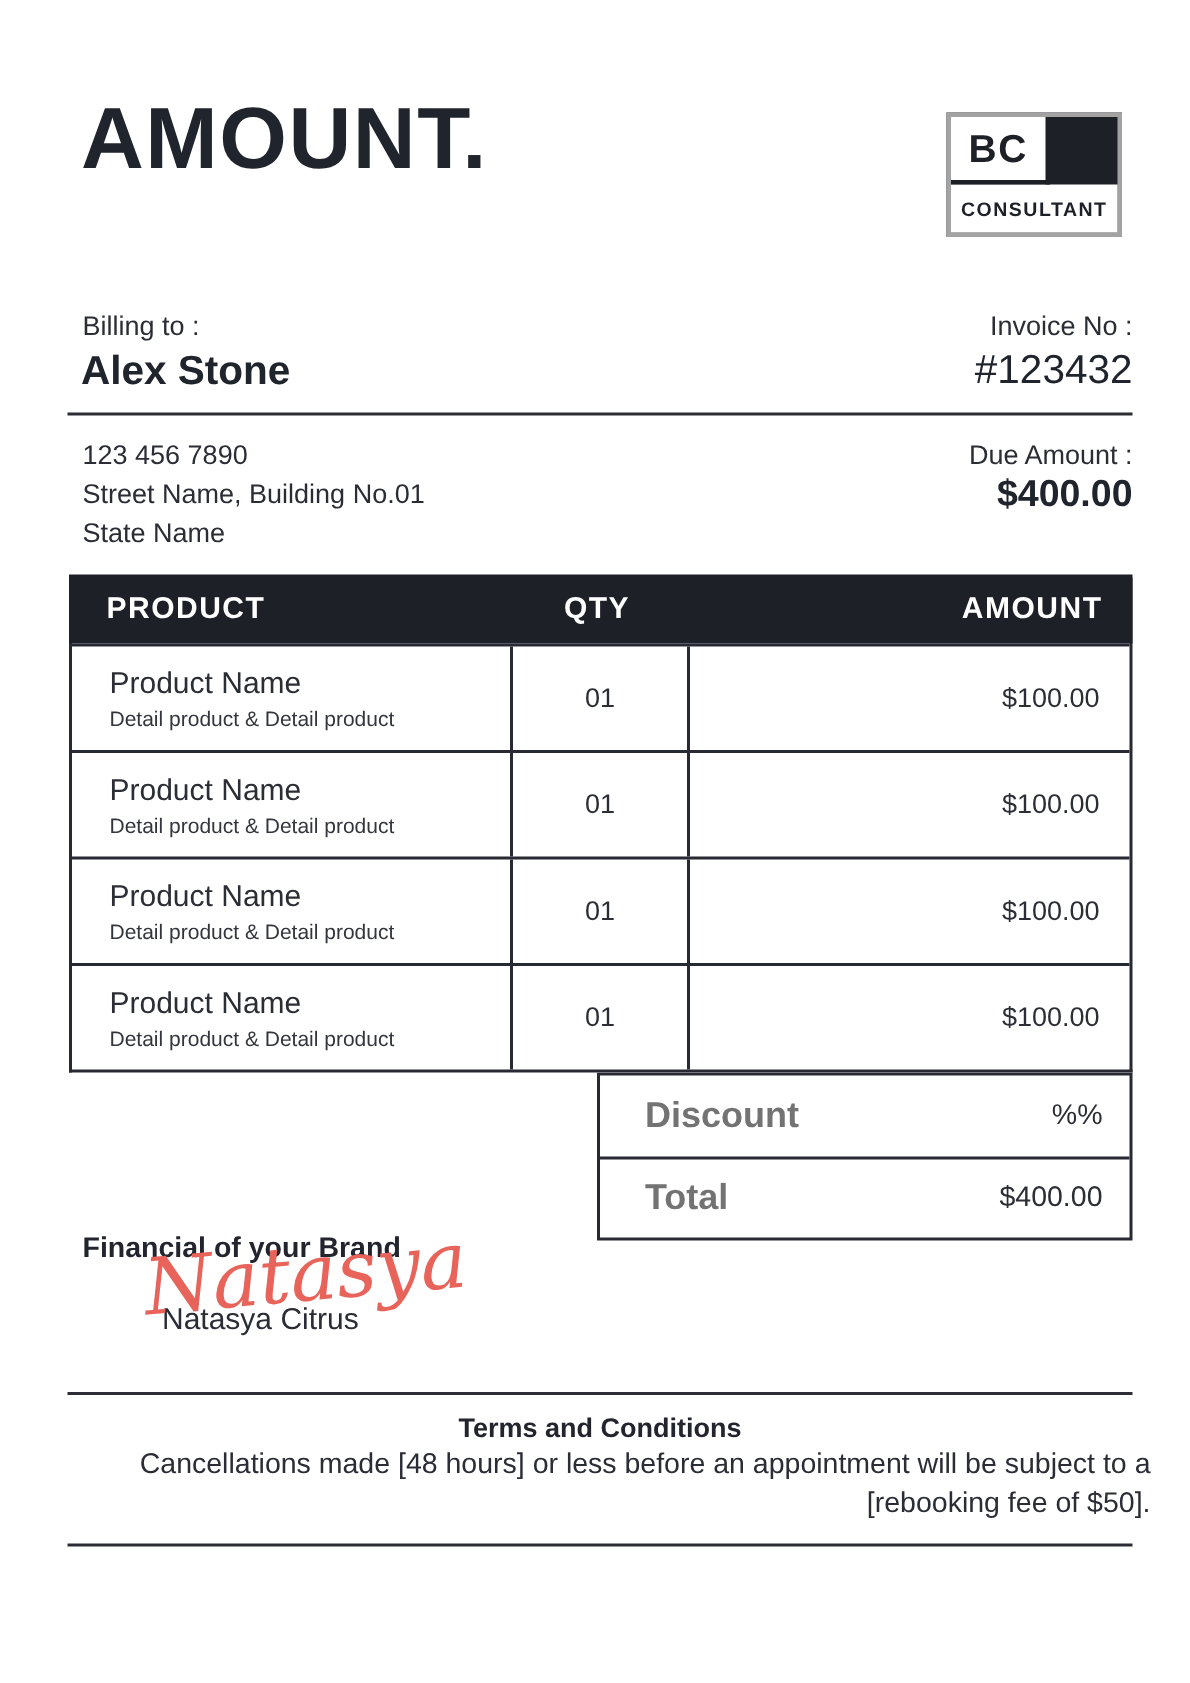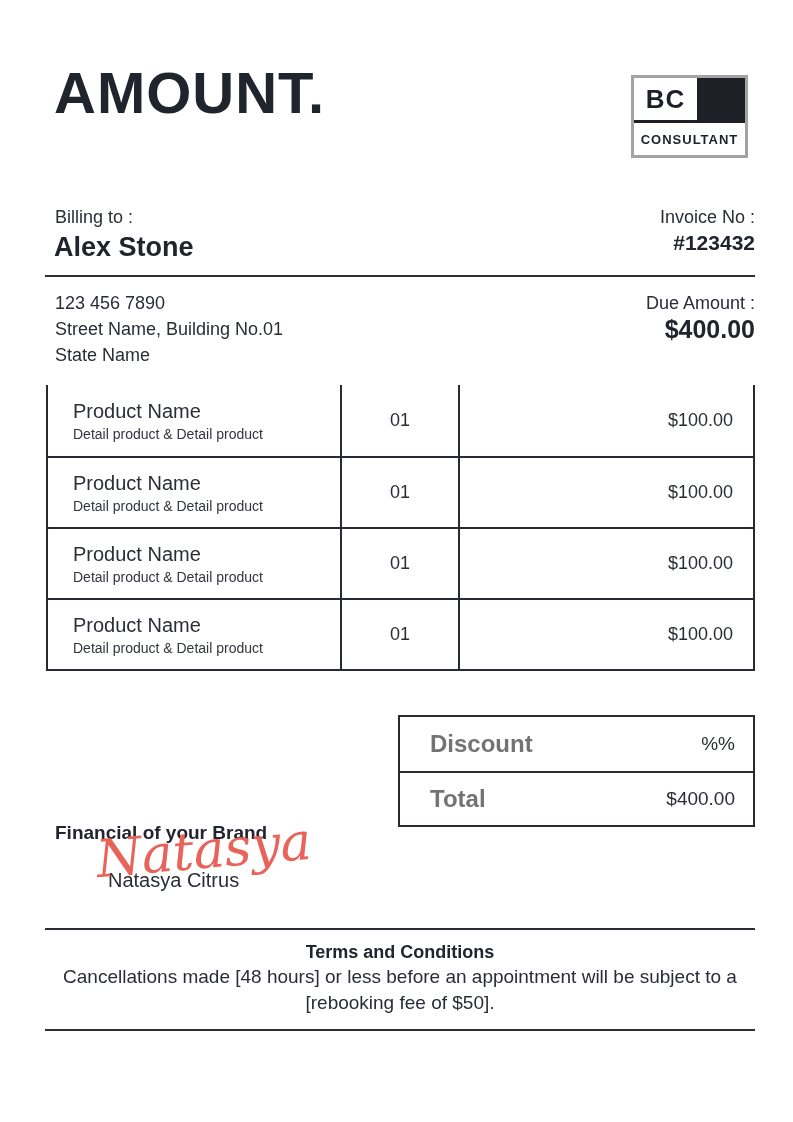--- a/index.html
+++ b/index.html
@@ -40,21 +40,21 @@
   }
 
   
   .billing-label { left: 55px; top: 207px; font-size: 18px; color: #2a2d35; }
   .billing-name  { left: 54px; top: 232px; font-size: 27px; font-weight: bold; color: #20242c; }
   .rule { height: 2px; background: #2b2e35; }
   .rule-1 { left: 45px; top: 275px; width: 710px; }
   .contact { left: 55px; top: 290px; font-size: 18px; line-height: 26px; color: #2a2d35; }
   .meta { left: 455px; width: 300px; text-align: right; }
   .meta-no-label  { top: 207px; font-size: 18px; color: #2a2d35; }
-  .meta-no-value  { top: 231px; font-size: 21px; font-weight: bold; color: #20242c; }
+  .meta-no-value  { top: 231px; font-size: 27px; font-weight: normal; color: #20242c; }
   .meta-due-label { top: 293px; font-size: 18px; color: #2a2d35; }
   .meta-due-value { top: 315px; font-size: 25px; font-weight: bold; color: #20242c; }
 
   
   .invoice-table { left: 46px; top: 385px; width: 709px; border: 2px solid #272a32; border-top: 0; }
   .t-head {
     display: flex; height: 46px; background: #1d2027; color: #ffffff;
     font-weight: bold; font-size: 20px; letter-spacing: 1px;
     align-items: center; margin: -2px; margin-bottom: 0; width: 709px;
   }
@@ -82,21 +82,21 @@
     left: 96px; top: 824px; font-size: 52px;
     font-family: "DejaVu Serif", serif; font-style: italic;
     color: #e8635a; transform: rotate(-5deg); line-height: 1; z-index: 2;
   }
   .sig-name { left: 108px; top: 869px; font-size: 20px; color: #2a2d35; z-index: 1; }
 
   
   .rule-2 { left: 45px; top: 928px; width: 710px; }
   .tc-heading { left: 45px; top: 942px; width: 710px; text-align: center;
                 font-size: 18px; font-weight: bold; color: #22252d; }
-  .tc-body { left: 45px; top: 964px; width: 710px; text-align: center;
+  .tc-body { left: 57px; top: 964px; width: 710px; text-align: right;
              font-size: 19px; line-height: 26px; color: #2a2d35; }
   .rule-3 { left: 45px; top: 1029px; width: 710px; }
   .thank-you { left: 45px; top: 1041px; width: 710px; text-align: center;
                font-size: 22px; font-weight: bold; letter-spacing: 1.5px; color: #22252d; }
 </style>
 </head>
 <body>
 
 <div class="page">
 
@@ -119,20 +119,25 @@
     <div>Street Name, Building No.01</div>
     <div>State Name</div>
   </div>
 
   <div class="abs meta meta-no-label">Invoice No :</div>
   <div class="abs meta meta-no-value">#123432</div>
   <div class="abs meta meta-due-label">Due Amount :</div>
   <div class="abs meta meta-due-value">$400.00</div>
 
   <div class="abs invoice-table">
+    <div class="t-head">
+      <div class="col-product">PRODUCT</div>
+      <div class="col-qty">QTY</div>
+      <div class="col-amount">AMOUNT</div>
+    </div>
 
     <div class="t-row">
       <div class="col-product">
         <div class="p-name">Product Name</div>
         <div class="p-detail">Detail product &amp; Detail product</div>
       </div>
       <div class="col-qty">
         <span class="qty-val">01</span>
       </div>
       <div class="col-amount">

